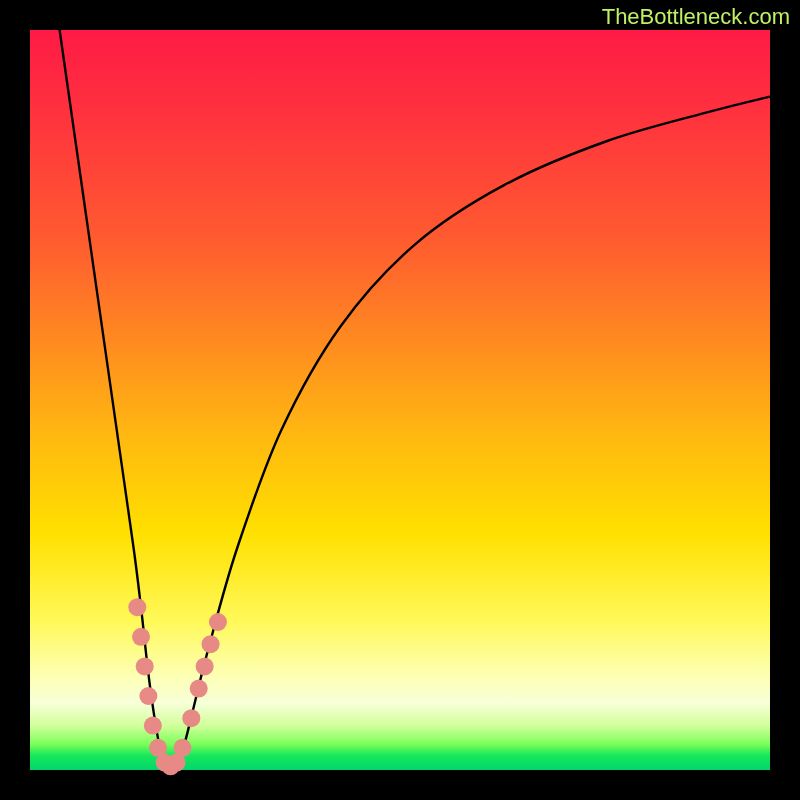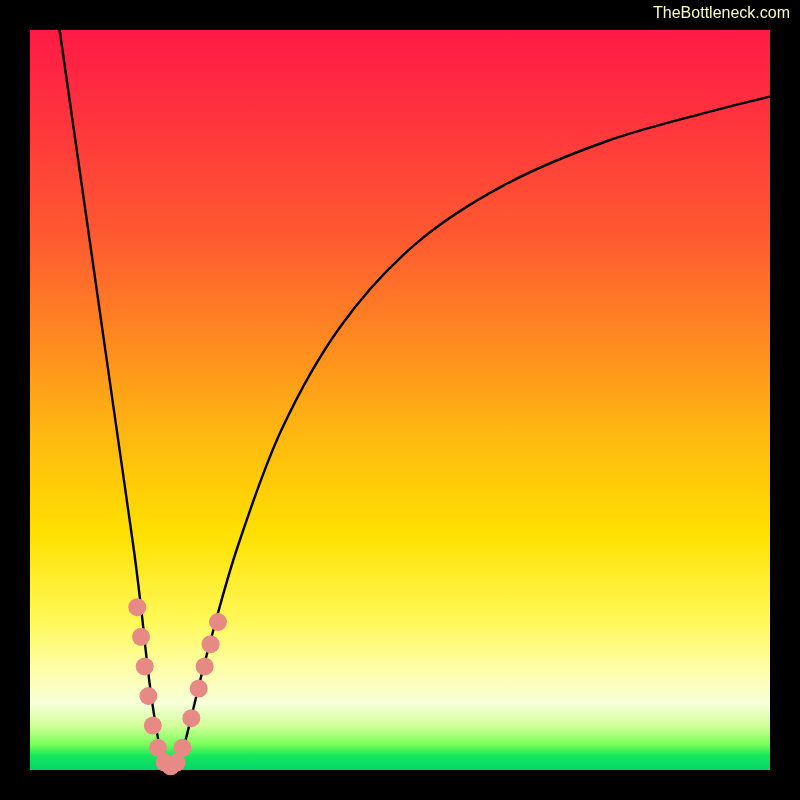--- a/index.html
+++ b/index.html
@@ -39,22 +39,22 @@
       #d2ff9a 94%,
       #7bff5a 96.5%,
       #18e85b 98%,
       #00d66a 100%
     );
   }
   .watermark {
     position: absolute;
     top: 4px;
     right: 10px;
-    color: #fef9c3;
-    font-size: 16px;
+    color: #bef264;
+    font-size: 22px;
     font-weight: 500;
     user-select: none;
   }
   svg.curve-layer {
     position: absolute;
     top: 0;
     left: 0;
     width: 740px;
     height: 740px;
     overflow: visible;

